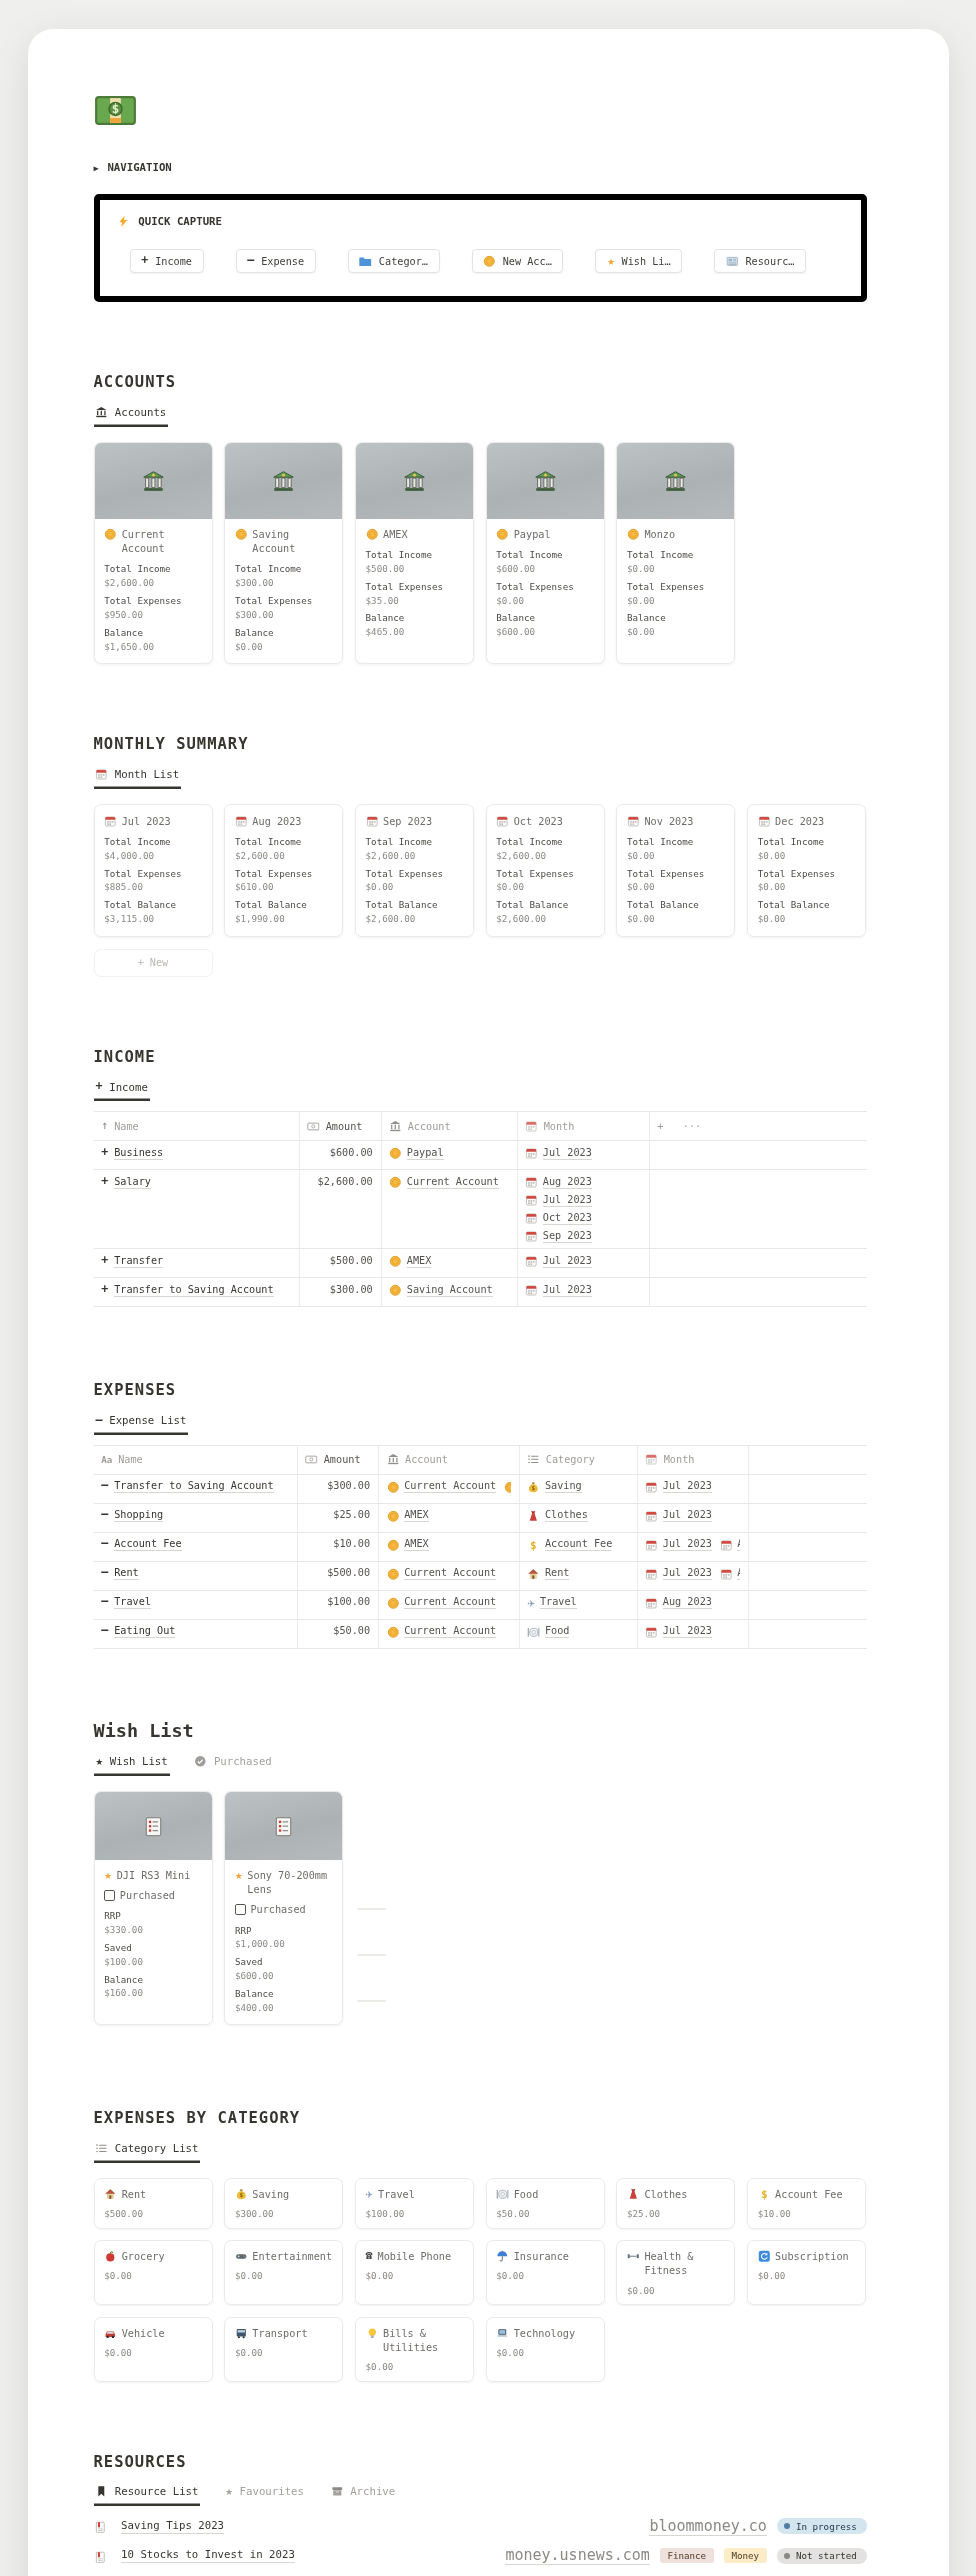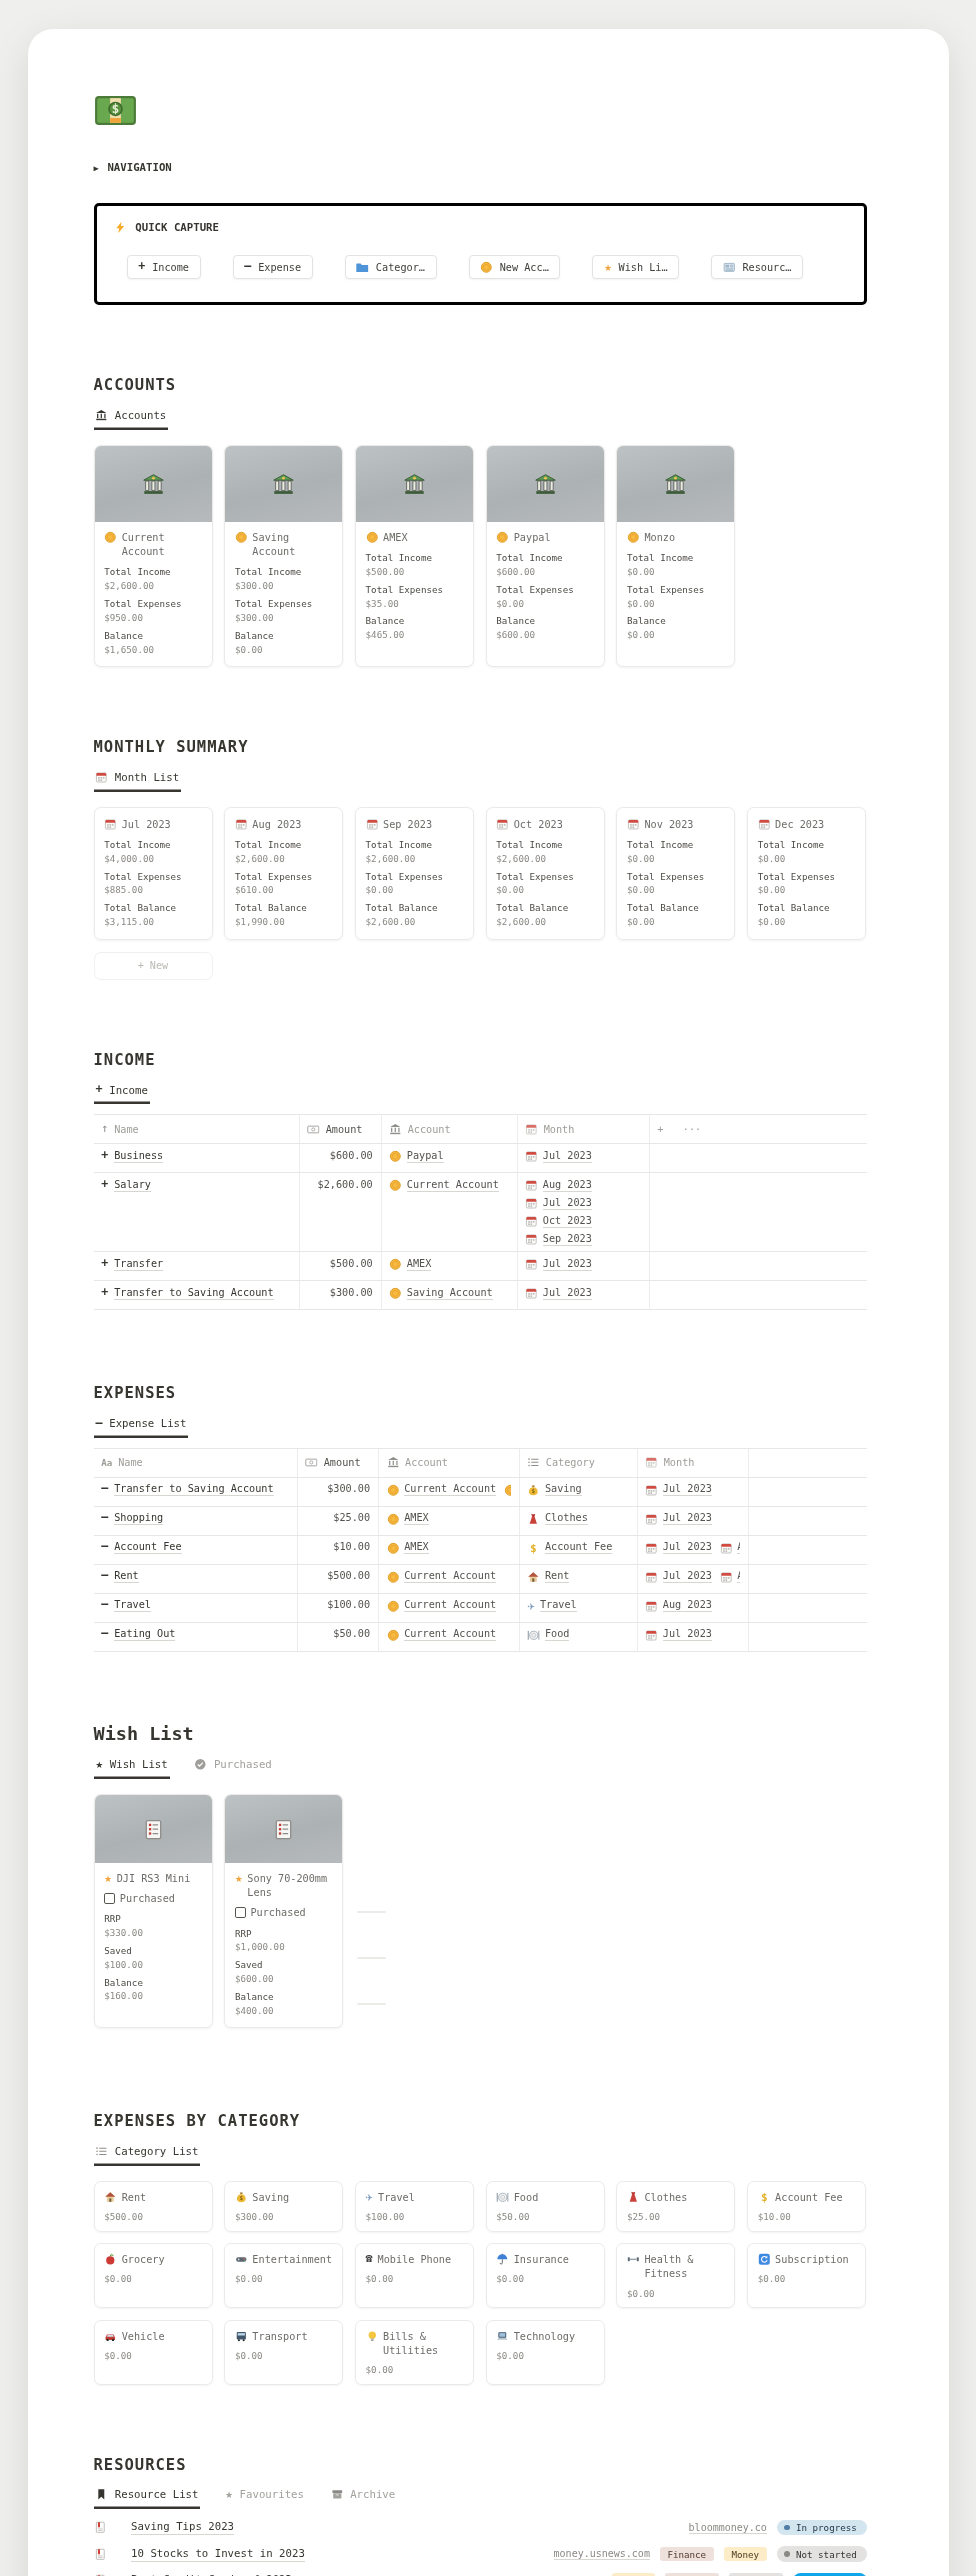--- a/index.html
+++ b/index.html
@@ -6,21 +6,21 @@
 html,body{margin:0;padding:0;background:#efefed}
 body{width:976px;font-family:"DejaVu Sans Mono","Liberation Mono",monospace;color:#37352f}
 .page{width:976px;min-height:2576px;padding:29px 0 41px}
 .sheet{width:921px;margin:0 auto;background:#fff;border-radius:25px;box-shadow:0 11.7px 39px rgba(0,0,0,.10);padding:60px 82px 49px 66px;min-height:2506px}
 .i{width:12.6px;height:12.6px;flex:0 0 auto;display:inline-block}
 .i22{width:23px;height:23px}
 .picon svg{width:43px;height:43px}
 .title{font-size:27px;font-weight:700;margin:21.4px 0 0;letter-spacing:-0.5px}
 .nav{margin-top:25px;font-size:10.7px;font-weight:700;display:flex;gap:8.7px;align-items:center}
 .tri{font-size:8.7px;color:#37352f}
-.callout{border:3px solid #000000;border-radius:4.9px;margin-top:29px;padding:14.6px 17.5px 23px}
+.callout{border:6px solid #000000;border-radius:4.9px;margin-top:20px;padding:14.6px 17.5px 23px}
 .qct{display:flex;gap:8.7px;align-items:center;font-size:10.7px;font-weight:700}
 .qcbtns{display:flex;gap:32px;margin-top:21.4px;padding-left:12.6px}
 .qbtn{display:inline-flex;gap:6.8px;align-items:center;font-size:10.2px;color:#41403c;border:1px solid #e4e3e0;border-radius:3.9px;padding:4.9px 10.7px;box-shadow:0 1px 1.9px rgba(0,0,0,.05);background:#fff;white-space:nowrap;cursor:pointer}
 .bico{font-weight:700;color:#37352f;font-size:11.7px;line-height:1}
 .sec{margin-top:71px}
 .sec h2{font-size:15.5px;font-weight:700;letter-spacing:1px;margin:0}
 .tabs{display:flex;gap:23px;margin-top:11.7px}
 .tab{display:flex;gap:6.8px;align-items:center;font-size:10.7px;color:#a3a19d;padding:2.9px 1.9px 7.8px;cursor:pointer}
 .tab.act{color:#37352f;box-shadow:inset 0 -2.4px 0 #37352f}
 .gal{display:flex;gap:11.7px;margin-top:15.5px}
@@ -43,23 +43,23 @@
 .clip{overflow:hidden;white-space:nowrap;flex-wrap:nowrap}
 .lnk{border-bottom:1px solid #d8d6d1;padding-bottom:1px;white-space:nowrap}
 .nmic{font-weight:700;font-size:11.7px;line-height:1;color:#37352f}
 .chip{display:inline-flex;gap:4.9px;align-items:center;white-space:nowrap;color:#54524e;cursor:pointer}
 .chips{display:flex;gap:7.8px}
 .vchips{display:flex;flex-direction:column;gap:4.9px;align-items:flex-start}
 .cgrid{display:grid;grid-template-columns:repeat(6,119px);gap:11.7px;margin-top:15.5px}
 .ccard{border:1px solid #ebeae8;border-radius:6.8px;box-shadow:0 1px 1.9px rgba(15,15,15,.05);padding:8.7px 9.7px;min-height:47px;cursor:pointer}
 .cval{font-size:9.2px;color:#8b8984;margin-top:5.8px}
 .rrow{display:flex;align-items:center;justify-content:space-between;margin-top:10.7px;cursor:pointer}
-.rname{display:flex;gap:25px;font-size:10.7px;align-items:center}
+.rname{display:flex;gap:15px;font-size:10.7px;align-items:flex-end}
 .rmeta{display:flex;gap:9.7px;align-items:center}
-.url{font-size:10px;color:#8b8984;border-bottom:1px solid #d8d6d1}
+.url{font-size:15px;color:#8b8984;border-bottom:1px solid #d8d6d1}
 .tpill{font-size:9.2px;padding:1.9px 7.8px;border-radius:2.9px}
 .spill{font-size:9.2px;padding:2.4px 9.7px 2.4px 7.8px;border-radius:10.7px;display:flex;gap:5.8px;align-items:center}
 .dot{width:5.8px;height:5.8px;border-radius:50%;display:inline-block}
 .cbx{width:10.7px;height:10.7px;border:1.4px solid #56544f;border-radius:1.9px;display:inline-block;flex:0 0 auto;margin-top:1px;cursor:pointer}
 .star{color:#f2a33c;font-size:12.6px;line-height:1}
 .starb{color:#37352f;font-size:12.6px;line-height:1}
 .starg{color:#a3a19d;font-size:12.6px;line-height:1}
 .plane{color:#7d9bbd;font-size:12.6px;line-height:1}
 .fone{color:#3a3a38;font-size:11.7px;line-height:1}
 .gwrap{display:flex;margin-top:15.5px}

